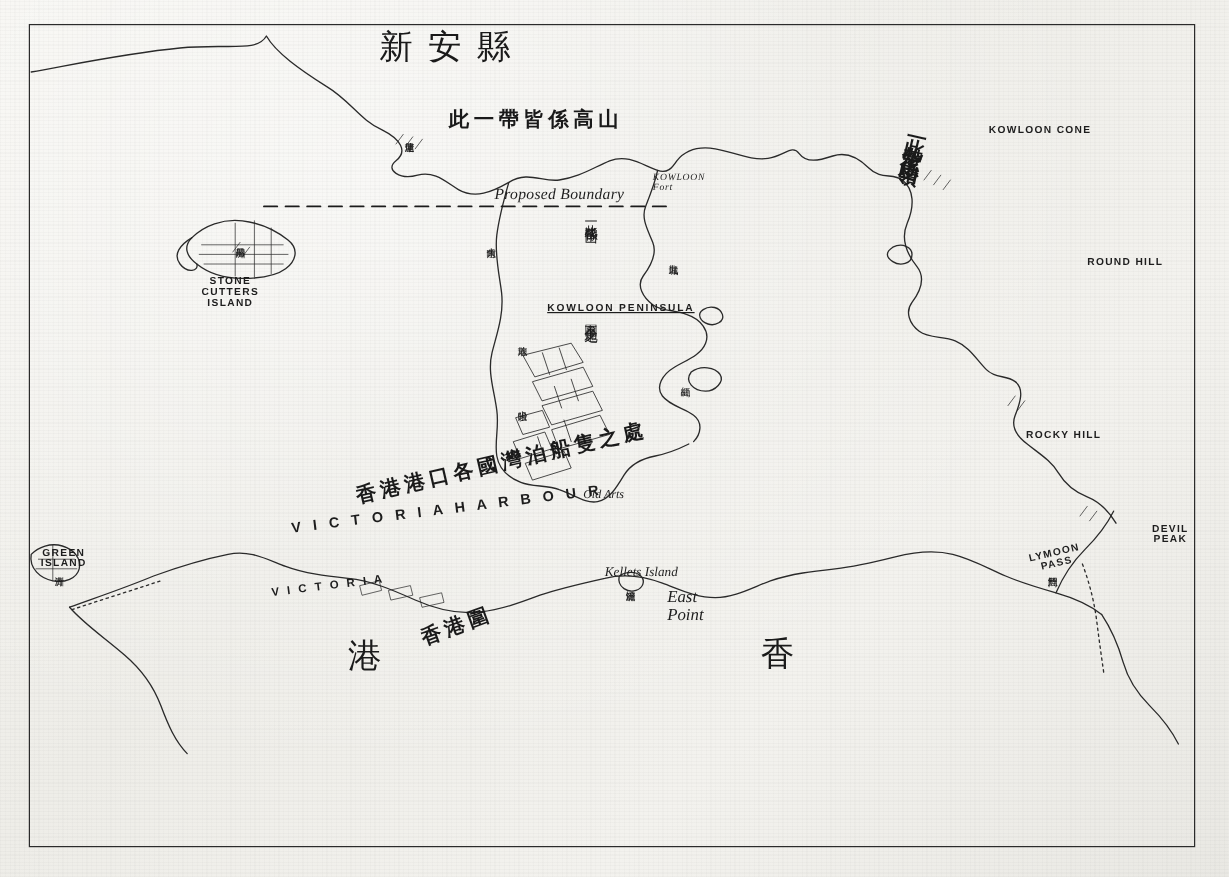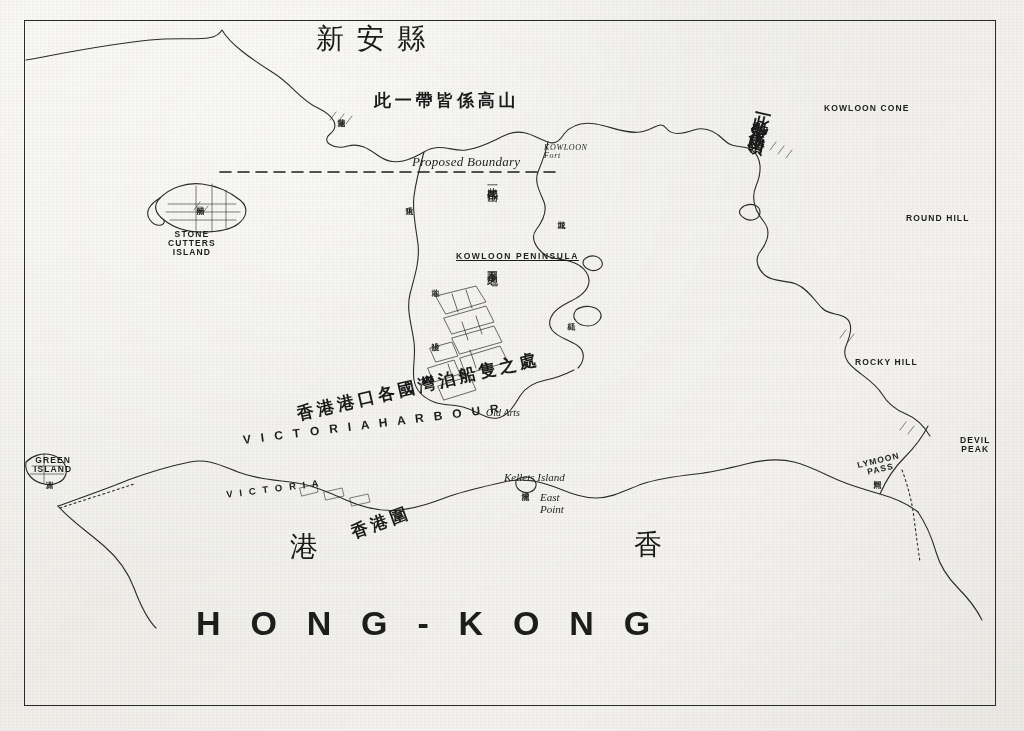--- a/index.html
+++ b/index.html
@@ -212,23 +212,22 @@
 PASS</div>
   <div class="label eng-small" style="left:168px; top:230px; white-space:pre; text-align:center;">STONE
 CUTTERS
 ISLAND</div>
   <div class="label eng-small" style="left:34px; top:456px; white-space:pre; text-align:center;">GREEN
 ISLAND</div>
   <div class="label eng-small" style="left:456px; top:252px; letter-spacing:0.18em;text-decoration:underline;">KOWLOON  PENINSULA</div>
   <div class="label script" style="left:544px; top:144px; white-space:pre; font-size:8px; letter-spacing:0.08em;">KOWLOON
 Fort</div>
   <div class="label script" style="left:504px; top:472px; font-size:11px;">Kellets Island</div>
-  <div class="label script" style="left:540px; top:492px; white-space:pre; font-size:11px;">East
+  <div class="label script" style="left:556px; top:492px; white-space:pre; font-size:14px;">East
 Point</div>
   <div class="label script" style="left:486px; top:408px; font-size:10px;">Old Arts</div>
 
   <div class="label eng-mid rot-a" style="left:242px; top:418px; font-size:12px;">V I C T O R I A       H A R B O U R</div>
   <div class="label eng-small rot-a" style="left:226px; top:484px; letter-spacing:0.22em; font-size:9.5px;">V I C T O R I A</div>
 
   <div class="label script" style="left:412px; top:155px; font-size:13px; letter-spacing:0.02em;">Proposed   Boundary</div>
 
-  <div class="label eng-title" style="left:196px; top:606px; font-size:34px;">H O N G - K O N G</div>
 </div>
 
 </body></html>

